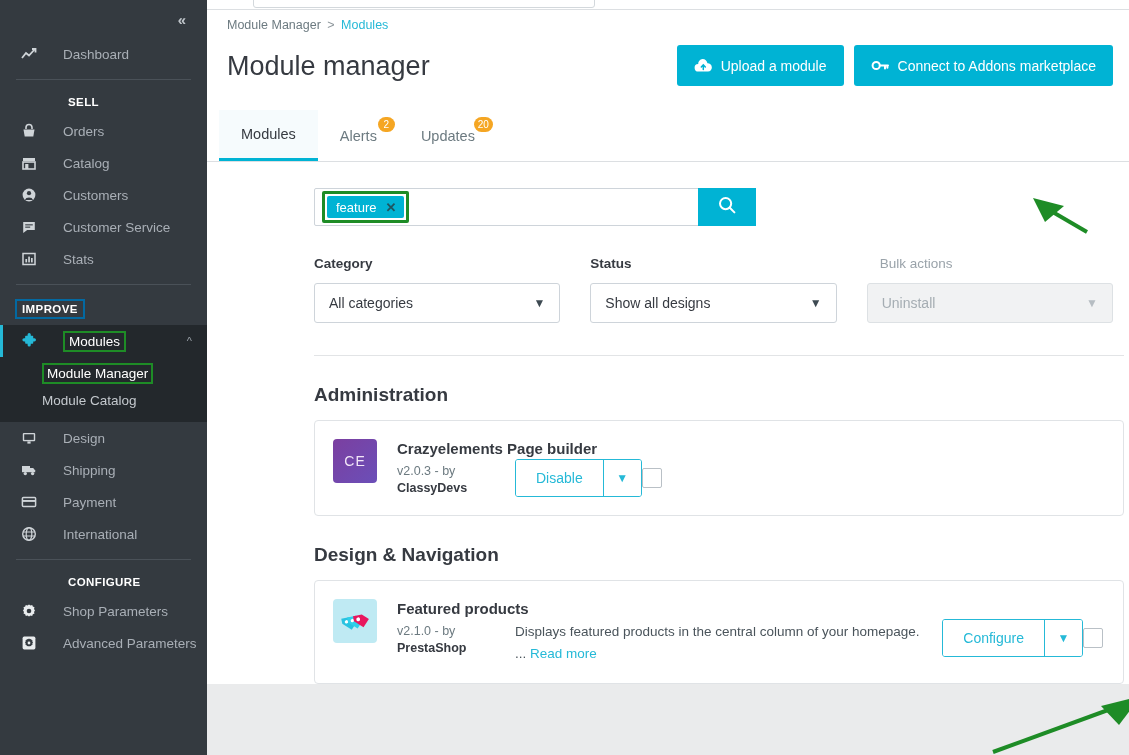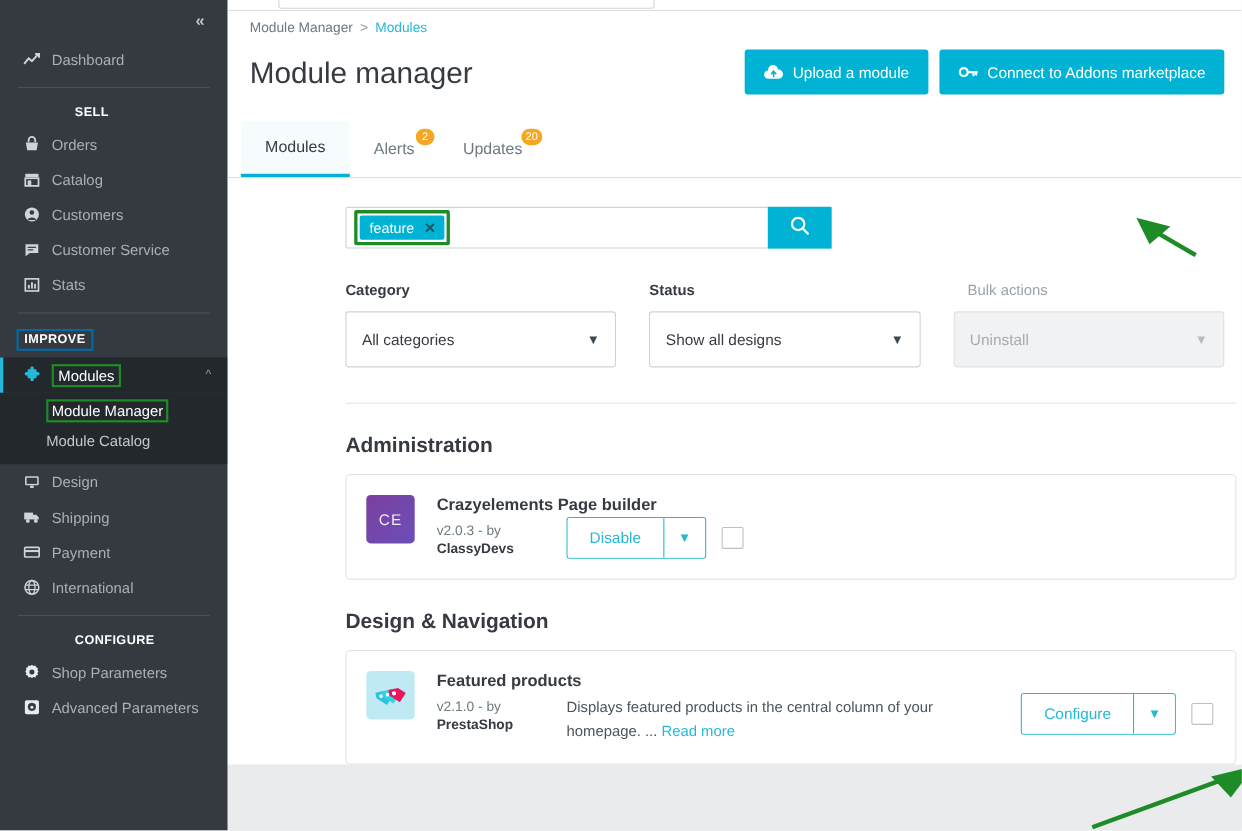--- a/index.html
+++ b/index.html
@@ -31,20 +31,21 @@
   }
   .nav-item {
     display: flex; align-items: center;
     height: 32px;
     padding-left: 18px;
     color: #a9afb6;
     font-size: 13.5px;
     cursor: pointer;
     position: relative;
     border-left: 3px solid transparent;
+    gap: 16px;
   }
   .nav-item .ico {
     width: 26px; flex: 0 0 26px;
     display: flex; align-items: center;
     color: #cfd4d8;
   }
   .nav-item .lbl { white-space: nowrap; }
   .nav-sep {
     height: 1px; background: #4a5158;
     margin: 9px 16px 9px 16px;
@@ -211,21 +212,21 @@
   .filters {
     display: flex; padding: 30px 0 0 91px; gap: 30px;
   }
   .filter-col { width: 250px; }
   .filter-label {
     font-size: 13.5px; font-weight: bold; color: #363a41;
     margin-bottom: 12px;
   }
   .filter-label.muted { color: #9aa3aa; font-weight: normal; margin-left: 13px; }
   .select {
-    height: 51px; border: 1px solid #ced4da; border-radius: 3px;
+    height: 40px; border: 1px solid #ced4da; border-radius: 3px;
     background: #ffffff; display: flex; align-items: center;
     justify-content: space-between;
     padding: 0 14px 0 14px;
     font-size: 14px; color: #363a41; cursor: pointer;
   }
   .select.disabled {
     background: #f1f2f3; color: #a5adb3;
     border-color: #dde1e4; cursor: default;
   }
   .select .chev { color: #3e4a52; font-size: 12px; }
@@ -265,21 +266,21 @@
     white-space: nowrap; margin-bottom: 5px;
   }
   .mod-version { font-size: 12.5px; color: #6c7a80; line-height: 19px; }
   .mod-author { font-size: 12.5px; color: #363a41; font-weight: bold; }
   .mod-desc {
     flex: 1 1 auto; font-size: 13.5px; color: #4a545b;
     line-height: 22px; padding: 22px 18px 0 0;
   }
   .mod-desc a { color: #25b9d7; text-decoration: none; }
   .mod-actions {
-    display: flex; align-items: center; gap: 14px;
+    display: flex; align-items: center; 
     padding-top: 20px;
   }
   .btn-group {
     display: flex; border: 1px solid #25b9d7; border-radius: 3px;
     overflow: hidden; height: 38px;
   }
   .btn-group .main-btn {
     background: #ffffff; color: #25b9d7;
     font-size: 14px; padding: 0 20px;
     display: flex; align-items: center; cursor: pointer;

